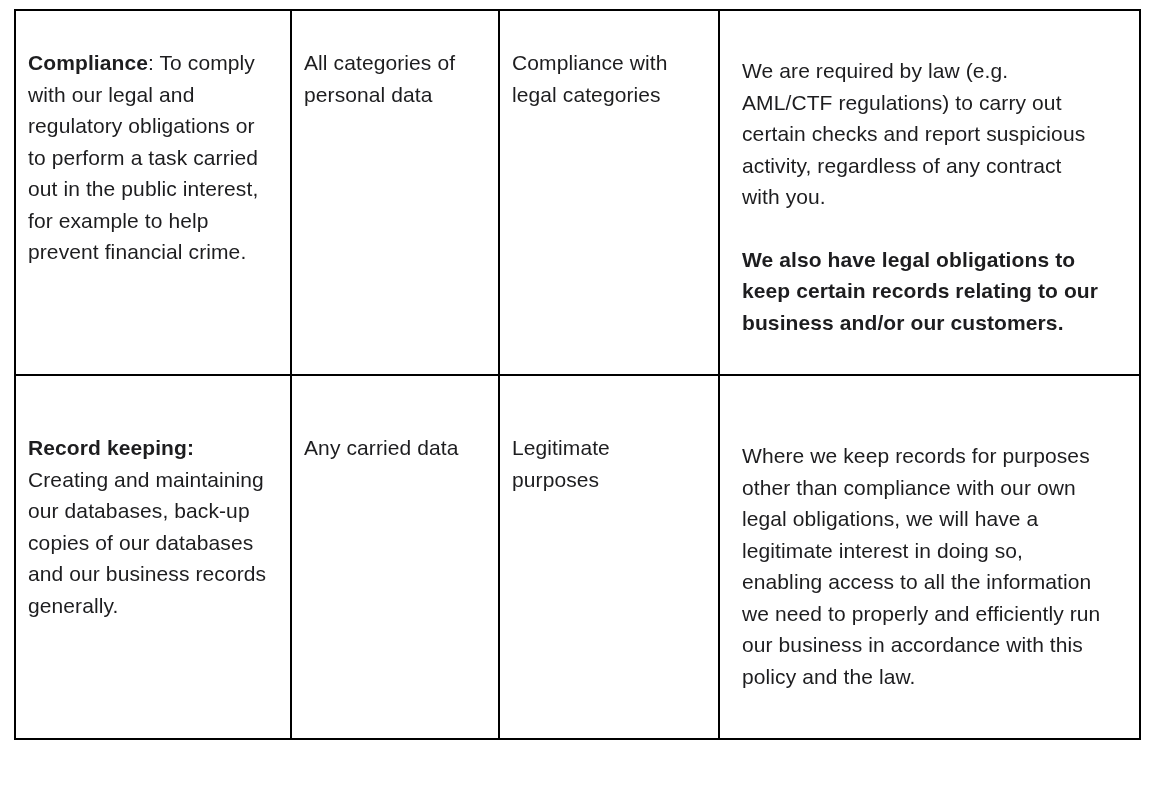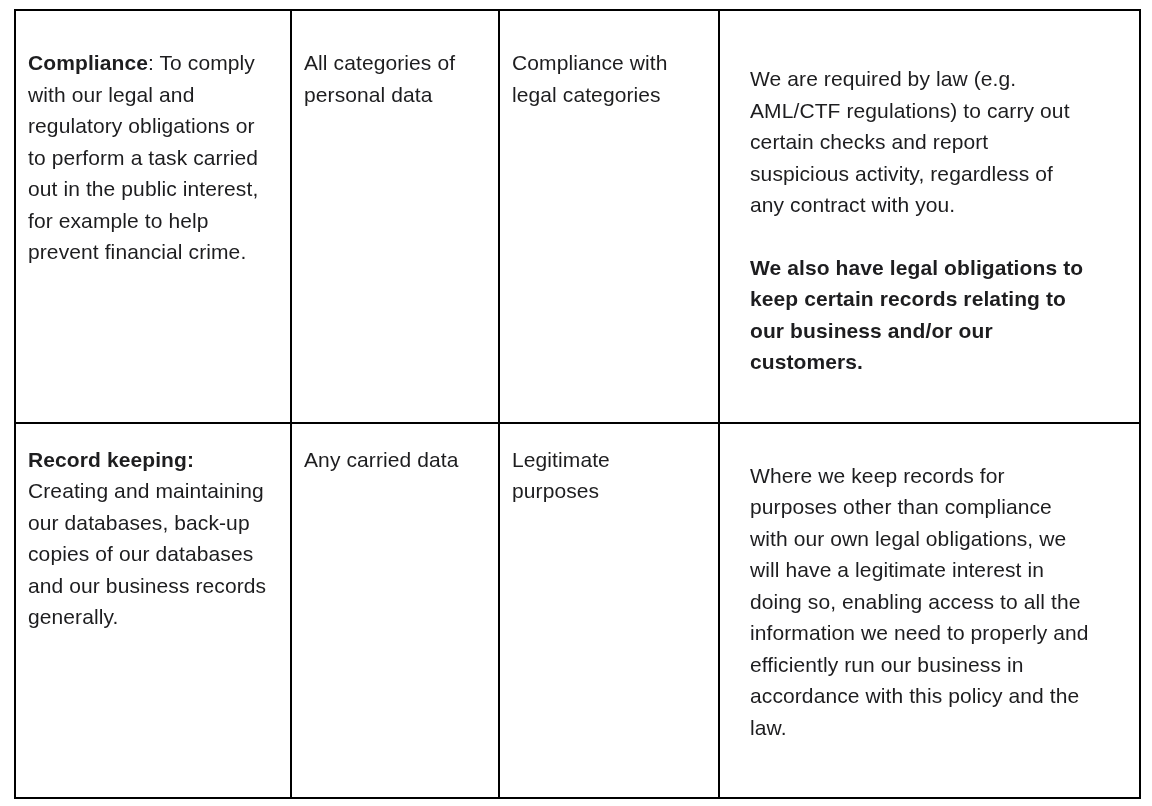--- a/index.html
+++ b/index.html
@@ -52,29 +52,29 @@
     color: #1d1d1f;
     letter-spacing: 0.1px;
   }
 
   .cell-inner.col4 {
     padding-right: 30px;
     padding-left: 14px;
   }
 
   .cell-inner p {
-    margin: 16px;
+    margin: 8px;
   }
   .cell-inner p + p {
     margin-top: 31px;
     font-weight: bold;
   }
 
   .row1 .cell-inner { padding-top: 36px; padding-bottom: 28px; }
-  .row2 .cell-inner { padding-top: 20px; padding-bottom: 38px; }
+  .row2 .cell-inner { padding-top: 56px; padding-bottom: 38px; }
 
   .bold {
     font-weight: 700;
   }
 
   .strong-cell {
     font-weight: 400;
   }
 </style>
 </head>

